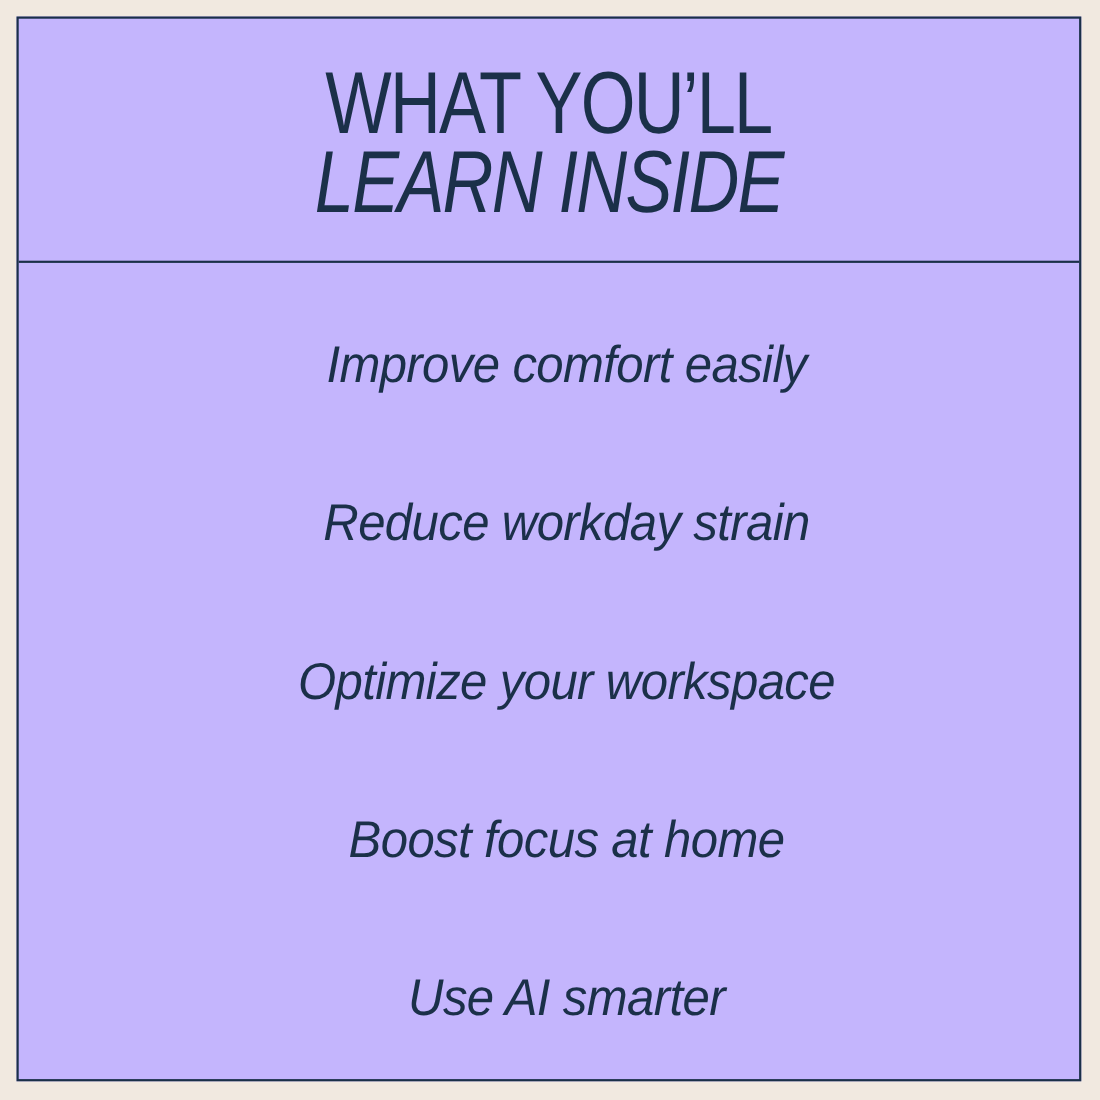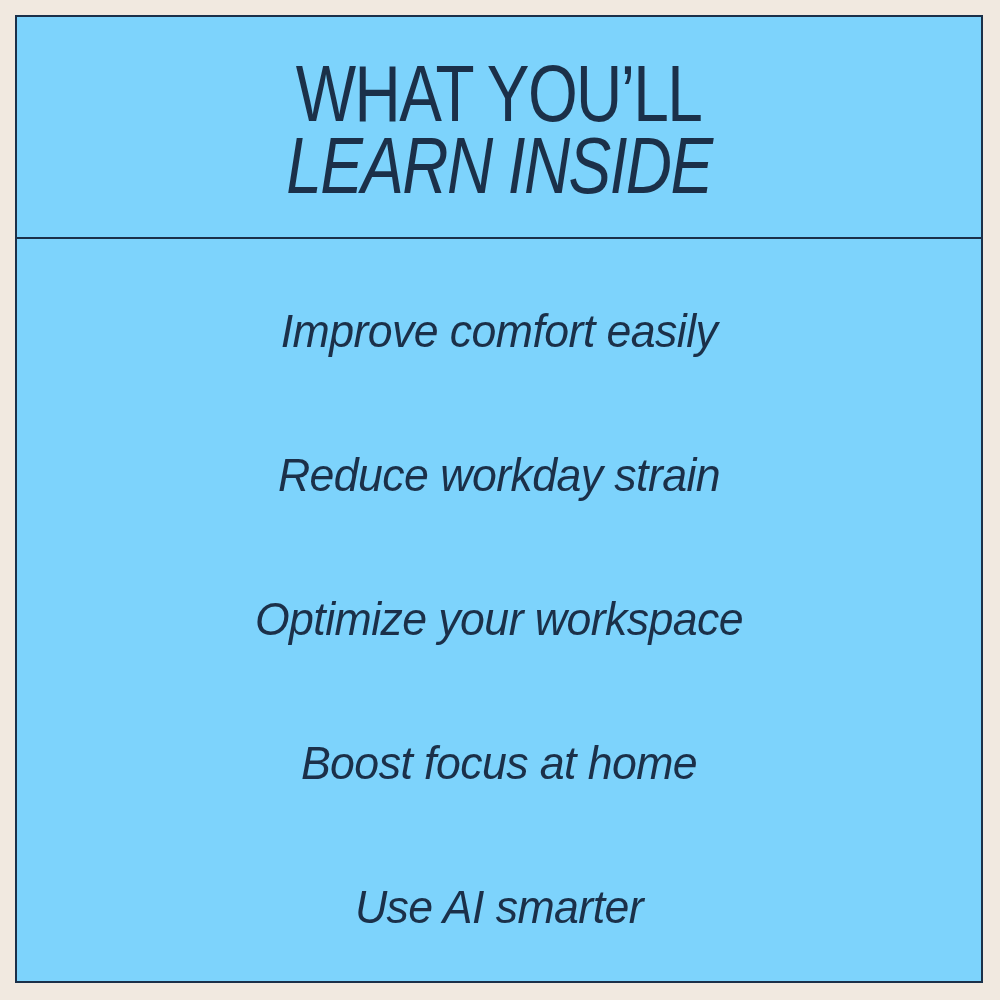--- a/index.html
+++ b/index.html
@@ -15,21 +15,21 @@
   }
 
   #card {
     position: absolute;
     left: 15px;
     top: 15px;
     width: 968px;
     height: 968px;
     border: 2px solid #1B3049;
     box-sizing: border-box;
-    background: #7dd3fc;
+    background: #c4b5fd;
   }
 
   
   #header {
     position: absolute;
     left: 0;
     top: 0;
     width: 100%;
     height: 222px;
     box-sizing: border-box;
@@ -64,20 +64,21 @@
   
   #list {
     position: absolute;
     left: 0;
     top: 222px;
     width: 100%;
     height: 742px;
     display: flex;
     flex-direction: column;
     align-items: flex-end;
+    padding-left: 16px;
   }
 
   .list-item {
     width: 100%;
     text-align: center;
     color: #1B3049;
     font-family: "Liberation Sans", sans-serif;
     font-style: italic;
     font-weight: 400;
     font-size: 47px;

